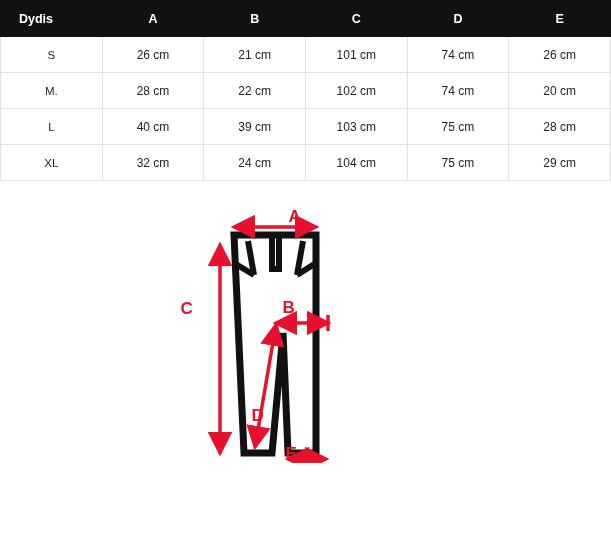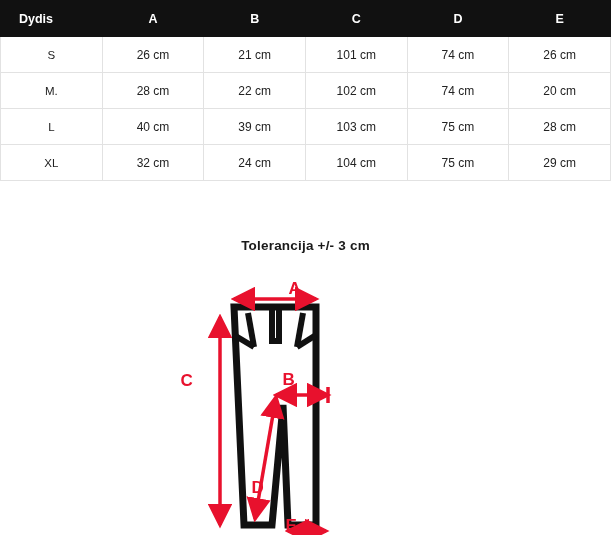--- a/index.html
+++ b/index.html
@@ -139,21 +139,20 @@
         <td class="first-col">XL</td>
         <td>32 cm</td>
         <td>24 cm</td>
         <td>104 cm</td>
         <td>75 cm</td>
         <td>29 cm</td>
       </tr>
     </tbody>
   </table>
 
-  <div class="tolerance">Tolerancija +/- 3 cm</div>
 
   <div class="diagram-wrap">
     <div class="diagram">
 
       <svg width="260" height="260" viewBox="0 0 260 260">
 
         <g>
           <path d="M58,32 L140,32 L140,250 L112,250 L107,130 L96,250 L68,250 Z" fill="none" stroke="#111111" stroke-width="7" stroke-linejoin="miter"></path>
 
           <path d="M72,38 L78,72" fill="none" stroke="#111111" stroke-width="6"></path>

